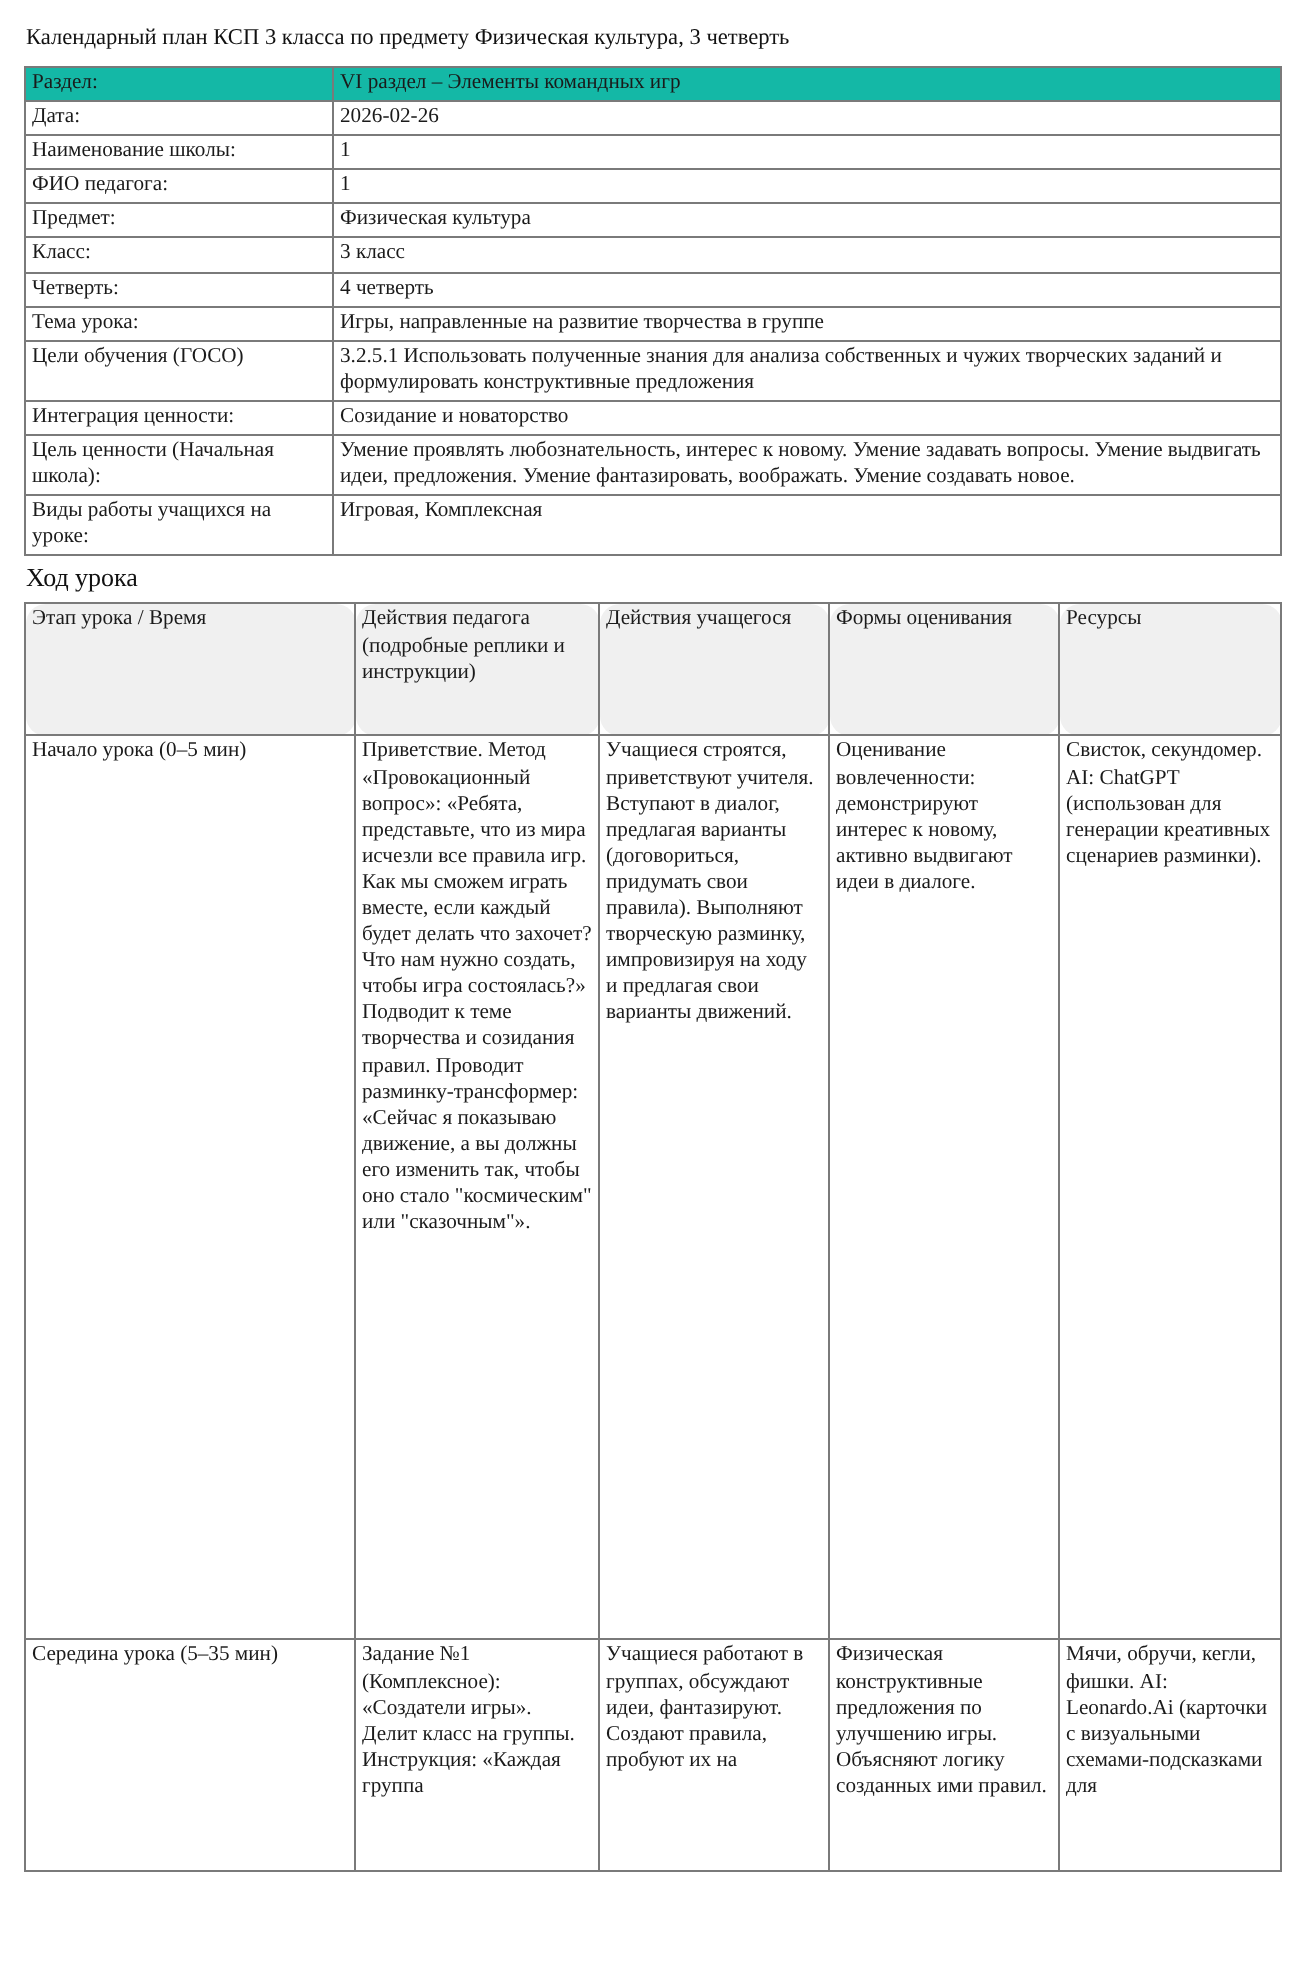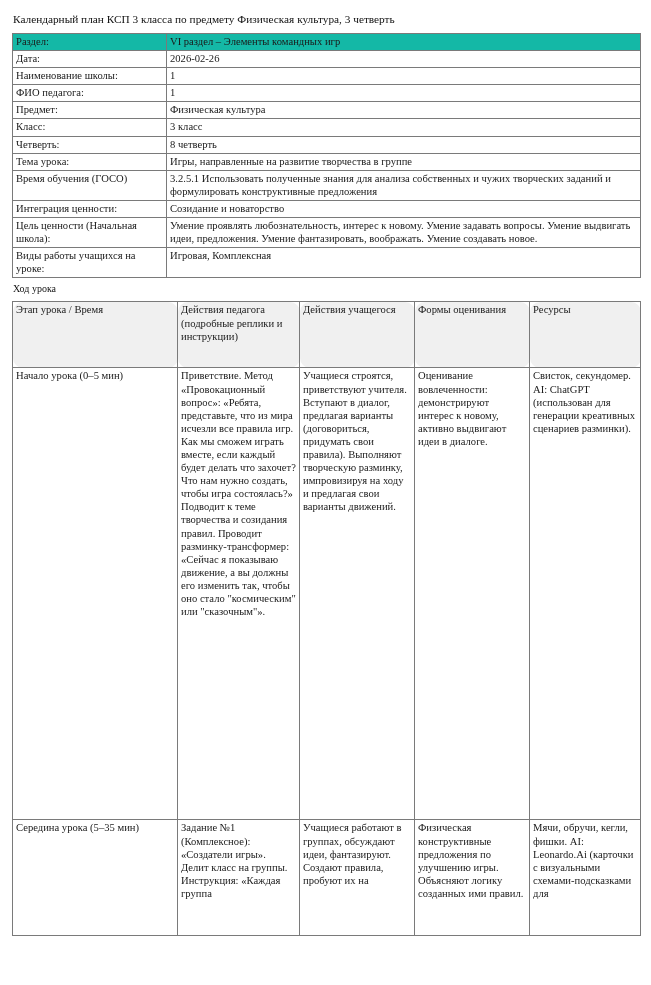--- a/index.html
+++ b/index.html
@@ -39,21 +39,21 @@
     line-height: 13.1px;
     text-align: left;
     font-weight: normal;
   }
   
   .info-table col.c-label { width: 154px; }
   .info-table col.c-value { width: 474px; }
   .info-table tr.shaded td { background: #14b8a6; }
   .info-table td.label { }
   .section-caption {
-    font-size: 10px;
+    font-size: 13px;
     line-height: 15px;
     margin: 3px 0 5px 1px;
     color: #111111;
   }
   
   .flow-table col.c1 { width: 165px; }
   .flow-table col.c2 { width: 122px; }
   .flow-table col.c3 { width: 115px; }
   .flow-table col.c4 { width: 115px; }
   .flow-table col.c5 { width: 111px; }
@@ -95,28 +95,28 @@
       <tr>
         <td class="label">Предмет:</td>
         <td class="value">Физическая культура</td>
       </tr>
       <tr>
         <td class="label">Класс:</td>
         <td class="value">3 класс</td>
       </tr>
       <tr>
         <td class="label">Четверть:</td>
-        <td class="value">8 четверть</td>
+        <td class="value">4 четверть</td>
       </tr>
       <tr>
         <td class="label">Тема урока:</td>
         <td class="value">Игры, направленные на развитие творчества в группе</td>
       </tr>
       <tr>
-        <td class="label">Время обучения (ГОСО)</td>
+        <td class="label">Цели обучения (ГОСО)</td>
         <td class="value">3.2.5.1 Использовать полученные знания для анализа собственных и чужих творческих заданий и формулировать конструктивные предложения</td>
       </tr>
       <tr>
         <td class="label">Интеграция ценности:</td>
         <td class="value">Созидание и новаторство</td>
       </tr>
       <tr>
         <td class="label">Цель ценности (Начальная школа):</td>
         <td class="value">Умение проявлять любознательность, интерес к новому. Умение задавать вопросы. Умение выдвигать идеи, предложения. Умение фантазировать, воображать. Умение создавать новое.</td>
       </tr>

